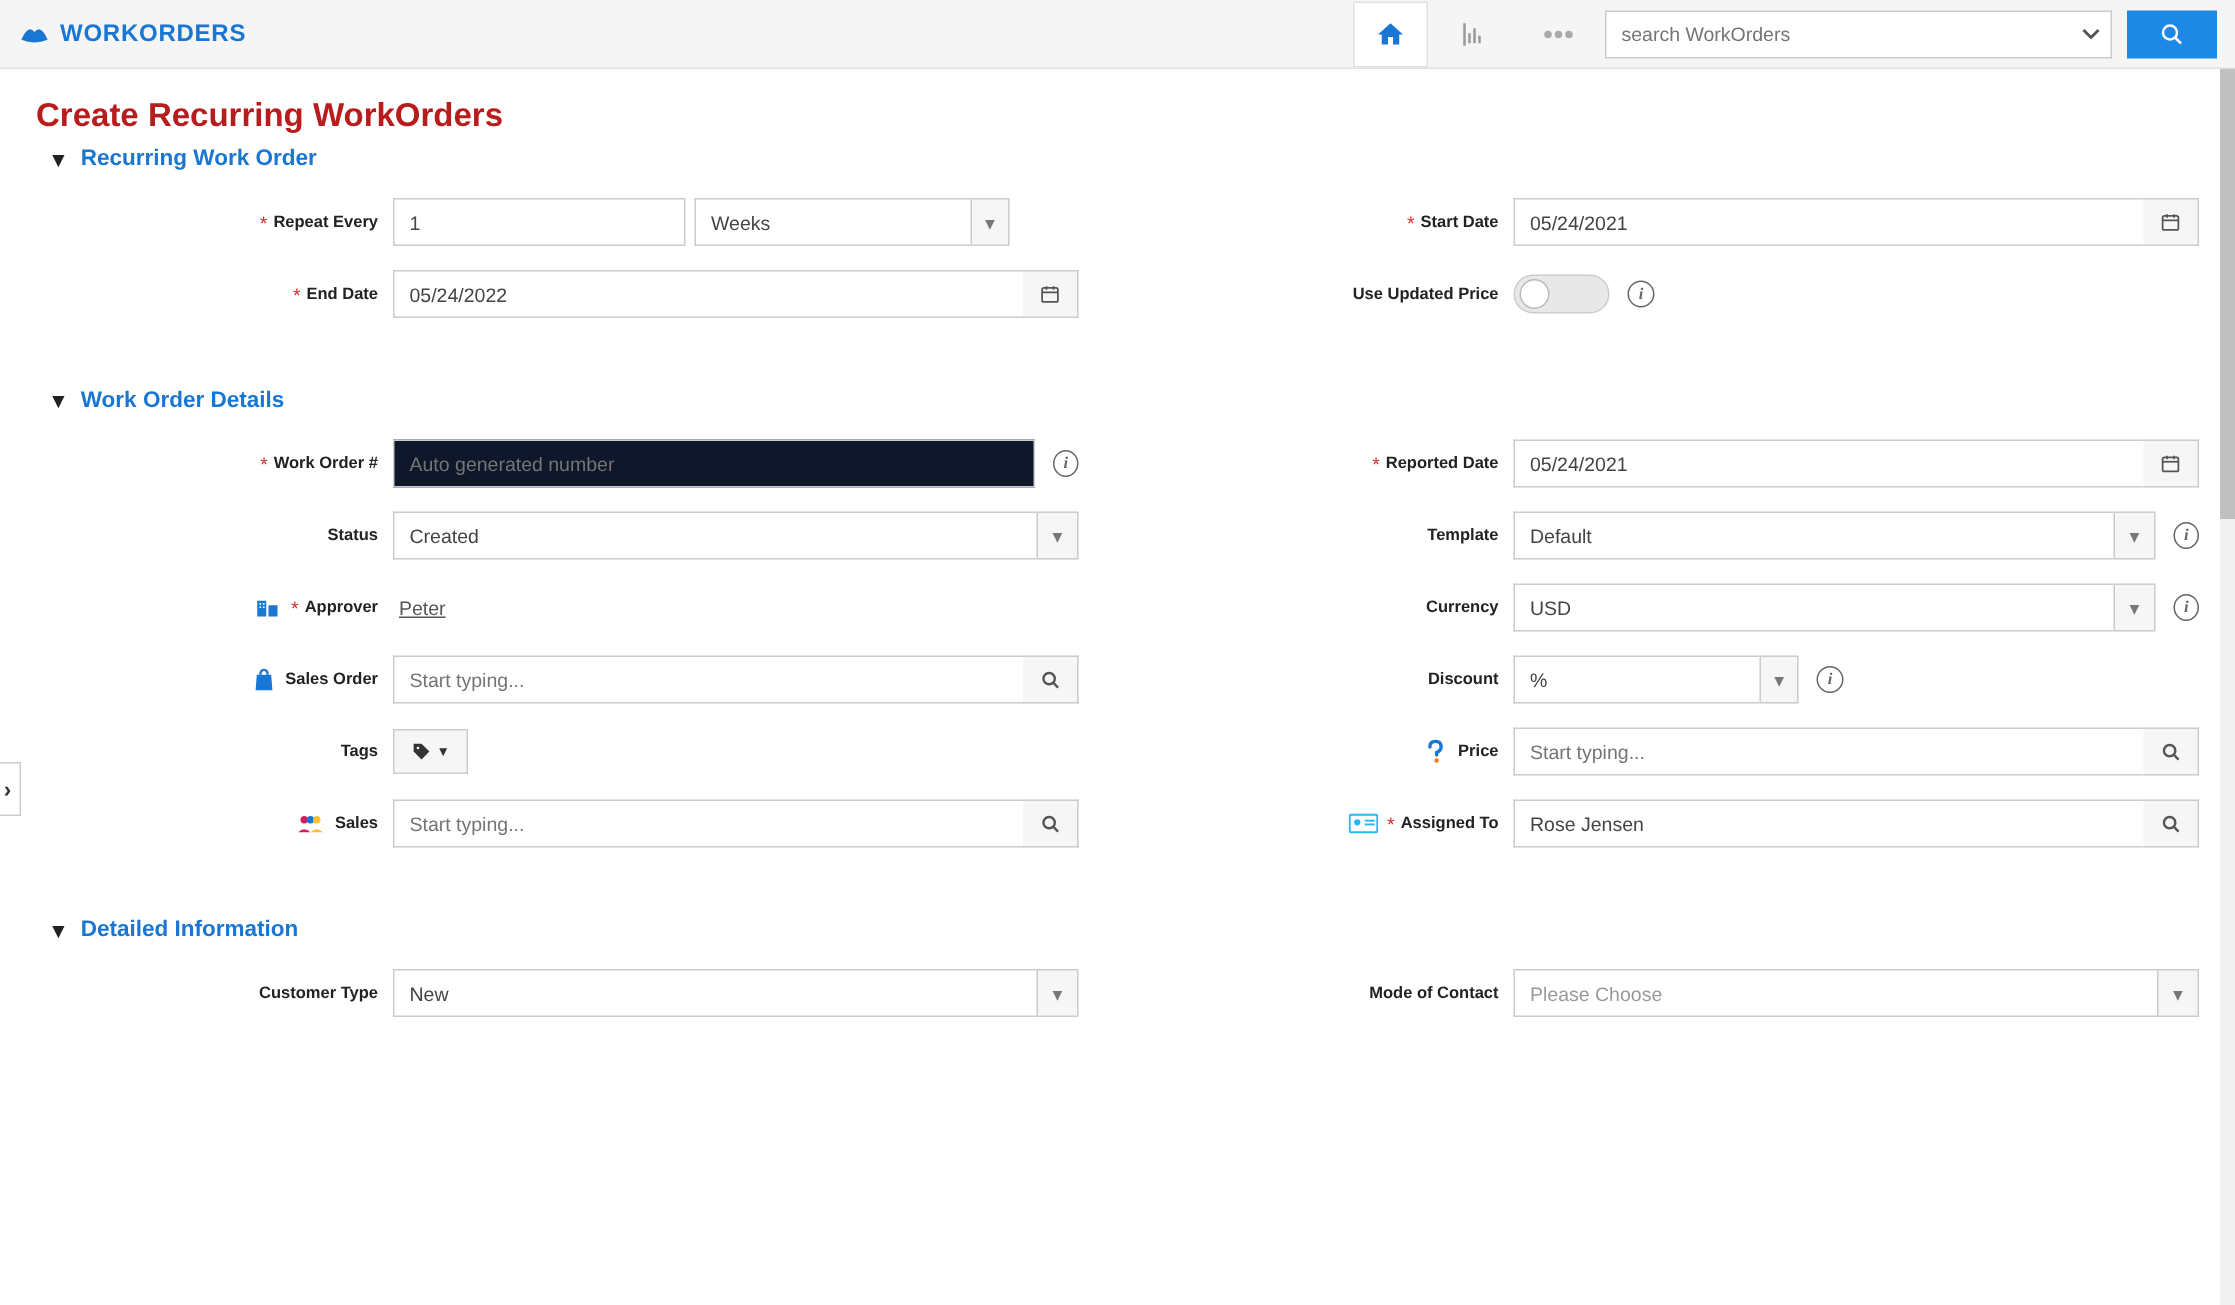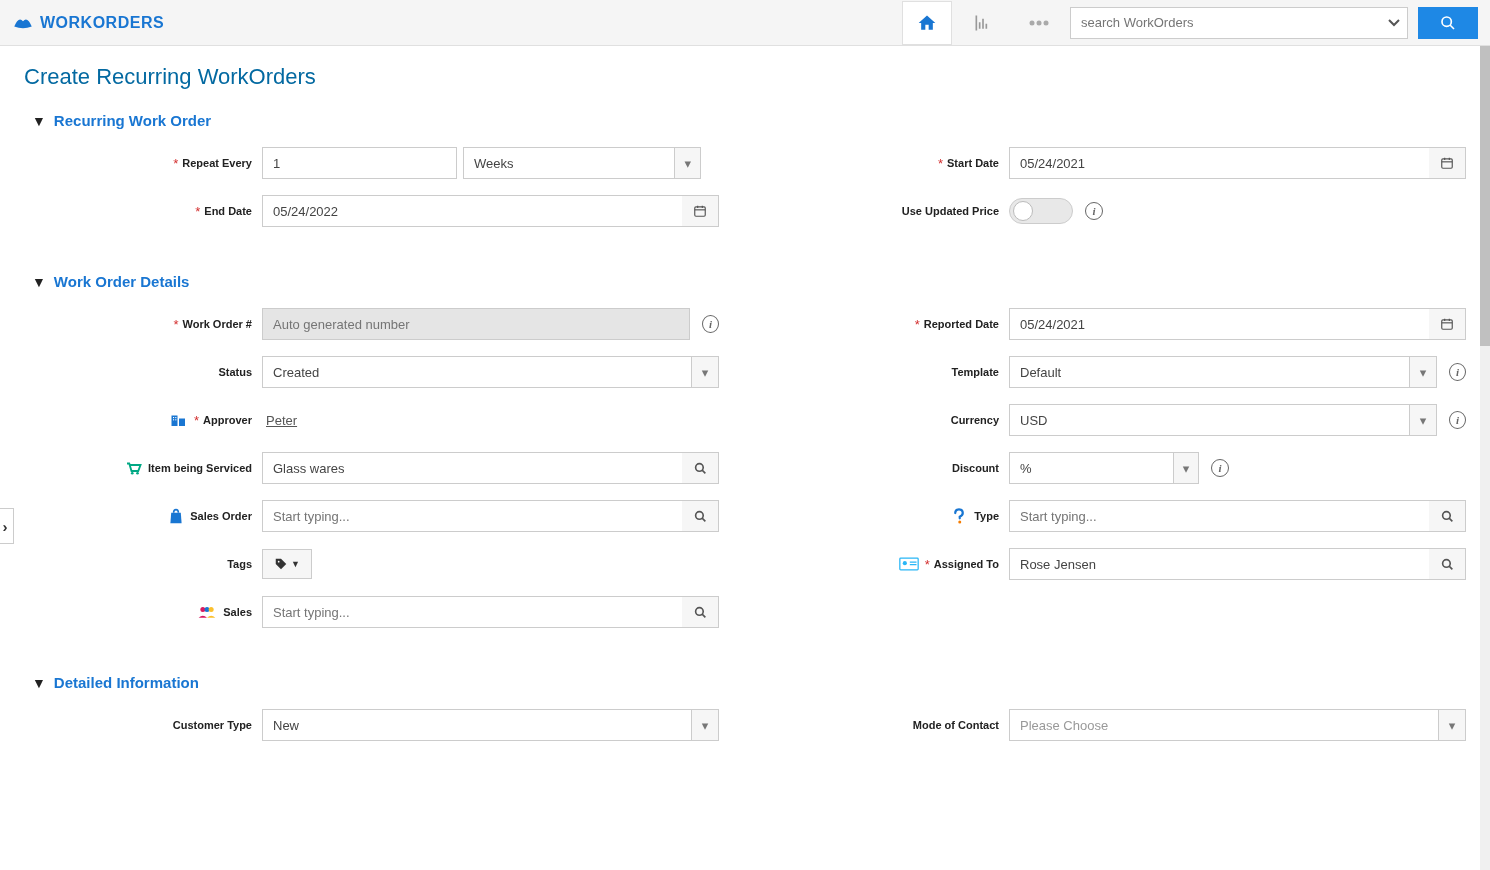--- a/index.html
+++ b/index.html
@@ -9,33 +9,33 @@
 .brand-icon { width: 22px; height: 14px; }
 .topbar-right { margin-left: auto; display: flex; align-items: center; gap: 6px; }
 .icon-btn { width: 50px; height: 44px; display: flex; align-items: center; justify-content: center; background: #fff; border: 1px solid #e0e0e0; cursor: pointer; }
 .icon-btn.plain { border: none; background: transparent; }
 .icon-btn.active svg { fill: #1976d2; }
 .search-wrap { display: flex; }
 .search-input { width: 310px; height: 32px; border: 1px solid #ccc; border-right: none; padding: 0 10px; font-size: 13px; background: #fff; }
 .search-dd { width: 28px; height: 32px; border: 1px solid #ccc; border-left: none; display:flex; align-items:center; justify-content:center; background:#fff; cursor:pointer; color:#555;}
 .search-btn { width: 60px; height: 32px; background: #1e88e5; border: none; margin-left: 10px; cursor: pointer; display:flex; align-items:center; justify-content:center; }
 .content { padding: 18px 24px 40px 24px; position: relative; }
-.page-title { font-size: 22px; font-weight: 400; color: #0369a1; margin-bottom: 22px; }
+.page-title { font-size: 22px; font-weight: 700; color: #b91c1c; margin-bottom: 7px; }
 .section-header { display: flex; align-items: center; gap: 8px; margin: 0 0 18px 8px; }
 .section-header .chev { font-size: 14px; color: #222; }
 .section-title { color: #1976d2; font-weight: 700; font-size: 15px; }
 .form-grid { display: grid; grid-template-columns: 1fr 1fr; gap: 0 60px; padding-left: 8px; margin-bottom: 30px; }
 .row { display: flex; align-items: center; margin-bottom: 16px; min-height: 32px; }
 .label-wrap { width: 230px; display: flex; justify-content: flex-end; align-items: center; padding-right: 10px; gap: 4px; }
 .req { color: #d32f2f; font-size: 13px; }
 .label { font-weight: 700; color: #222; font-size: 11px; }
 .field-icon { margin-right: 2px; display:flex; }
 .field-wrap { flex: 1; display: flex; align-items: center; gap: 6px; }
 .input, .select { height: 32px; border: 1px solid #ccc; background: #fff; padding: 0 10px; font-size: 13px; color: #444; width: 100%; }
-.input.disabled, .select.disabled { background: #e5e5e5; color: #777; }
+.input.disabled, .select.disabled { background: #0f172a; color: #777; }
 .input.small { width: 195px; }
 .select-wrap { position: relative; width: 100%; display: flex; }
 .select-wrap .input { border-right: none; }
 .dd-btn { width: 30px; height: 32px; border: 1px solid #ccc; background: #f6f6f6; display: flex; align-items: center; justify-content: center; cursor: pointer; color: #777; }
 .addon-btn { width: 40px; height: 32px; border: 1px solid #ccc; border-left: none; background: #f6f6f6; display:flex; align-items:center; justify-content:center; cursor:pointer; color:#555; }
 .info-icon { width: 18px; height: 18px; border: 1.5px solid #666; border-radius: 50%; display:flex; align-items:center; justify-content:center; font-size: 11px; font-style: italic; font-family: serif; color: #666; font-weight: bold; margin-left: 6px; }
 .toggle { width: 64px; height: 26px; background: #e8e8e8; border: 1px solid #ccc; border-radius: 14px; position: relative; cursor: pointer; }
 .toggle .knob { width: 20px; height: 20px; background: #fff; border: 1px solid #bbb; border-radius: 50%; position: absolute; top: 2px; left: 3px; }
 .tag-btn { width: 50px; height: 30px; border: 1px solid #ccc; background: #f6f6f6; display:flex; align-items:center; justify-content:center; gap:3px; cursor:pointer; color:#333; }
 .static-text { font-size: 13px; color: #555; padding-left: 4px; text-decoration: underline; }
@@ -103,21 +103,21 @@
   <div class="form-grid">
 
     <div>
       <div class="row">
         <div class="label-wrap">
           <span class="req">*</span>
           <span class="label">Repeat Every</span>
         </div>
         <div class="field-wrap">
           <input class="input small" value="1" style="">
-          <div class="select-wrap" style="width:238px;">
+          <div class="select-wrap" style="width:210px;">
             <input class="input" readonly="" value="Weeks" style="">
             <div class="dd-btn">▾</div>
           </div>
         </div>
       </div>
       <div class="row">
         <div class="label-wrap">
           <span class="req">*</span>
           <span class="label">End Date</span>
         </div>
@@ -214,43 +214,20 @@
           <span class="req">*</span>
           <span class="label">Approver</span>
         </div>
         <div class="field-wrap">
           <span class="static-text">Peter</span>
         </div>
       </div>
       <div class="row">
         <div class="label-wrap">
           <span class="field-icon">
-            <svg width="18" height="16" viewBox="0 0 24 20" fill="#00a884">
-                <path d="M4 4 H7 L10 14 H19 L22 6 H8" fill="none" stroke="#00a884" stroke-width="2.5"></path>
-                <circle cx="11" cy="17" r="1.8"></circle>
-                <circle cx="18" cy="17" r="1.8"></circle>
-              </svg>
-          </span>
-          <span class="label">Item being Serviced</span>
-        </div>
-        <div class="field-wrap">
-          <div class="select-wrap">
-            <input class="input" value="Glass wares" style="">
-            <div class="addon-btn">
-              <svg width="13" height="13" viewBox="0 0 24 24" fill="none" stroke="#555" stroke-width="3">
-                  <circle cx="10" cy="10" r="7"></circle>
-                  <line x1="15" y1="15" x2="21" y2="21"></line>
-                </svg>
-            </div>
-          </div>
-        </div>
-      </div>
-      <div class="row">
-        <div class="label-wrap">
-          <span class="field-icon">
             <svg width="16" height="18" viewBox="0 0 20 22" fill="#1976d2">
                 <path d="M4 7 L16 7 L17 20 L3 20 Z"></path>
                 <path d="M7 7 Q7 3 10 3 Q13 3 13 7" fill="none" stroke="#1976d2" stroke-width="2"></path>
               </svg>
           </span>
           <span class="label">Sales Order</span>
         </div>
         <div class="field-wrap">
           <div class="select-wrap">
             <input class="input" placeholder="Start typing..." style="">
@@ -361,21 +338,21 @@
         </div>
       </div>
       <div class="row">
         <div class="label-wrap">
           <span class="field-icon">
             <svg width="18" height="18" viewBox="0 0 24 24">
                 <path d="M7 8 Q7 3 12 3 Q17 3 17 8 Q17 11 13 13 L13 15" fill="none" stroke="#1976d2" stroke-width="3" stroke-linecap="round"></path>
                 <circle cx="13" cy="20" r="2" fill="#f57c00"></circle>
               </svg>
           </span>
-          <span class="label">Type</span>
+          <span class="label">Price</span>
         </div>
         <div class="field-wrap">
           <div class="select-wrap">
             <input class="input" placeholder="Start typing..." style="">
             <div class="addon-btn">
               <svg width="13" height="13" viewBox="0 0 24 24" fill="none" stroke="#555" stroke-width="3">
                   <circle cx="10" cy="10" r="7"></circle>
                   <line x1="15" y1="15" x2="21" y2="21"></line>
                 </svg>
             </div>

